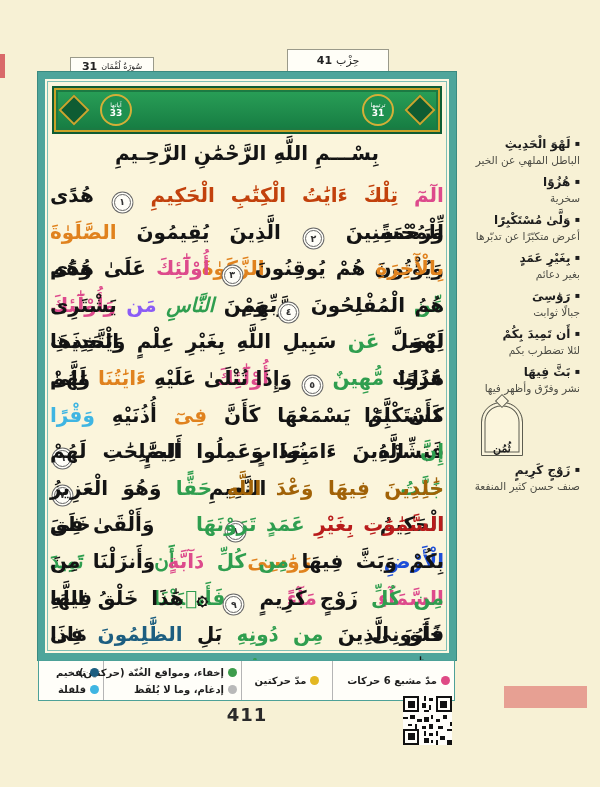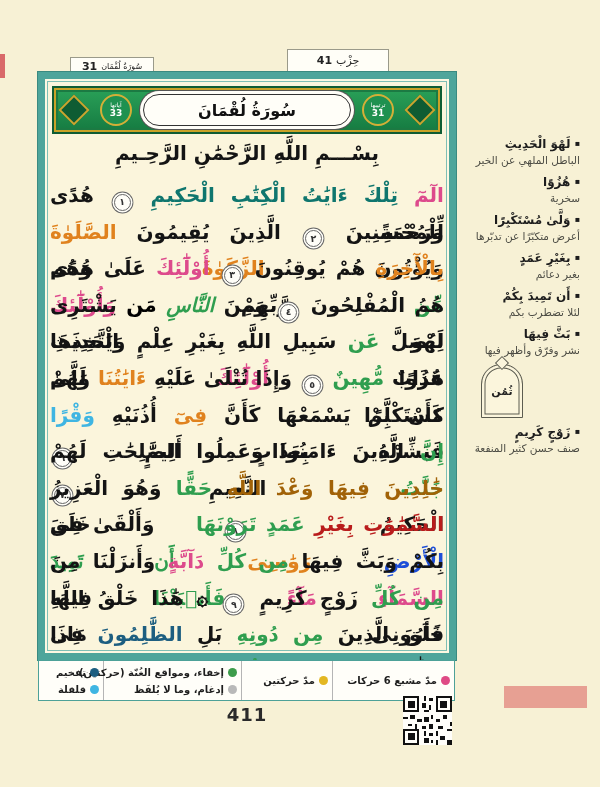--- a/index.html
+++ b/index.html
@@ -57,35 +57,35 @@
   
   .tafseer { position:absolute; left:456px; top:134px; width:140px; height:548px;
              direction:rtl; text-align:right; padding:2px 16px 0 4px; overflow:hidden; }
   .note { margin-bottom:7px; }
   .note-term { font-size:12px; font-weight:bold; color:#1d1d1d; line-height:16px; }
   .note-term .bullet { font-size:8px; vertical-align:2px; }
   .note-def { font-size:10.5px; color:#4c4c44; line-height:14px; margin-top:1px; }
   .thumn { width:42px; height:54px; margin:5px 57px 6px auto; position:relative;
            border:1.5px solid #5c5c50; border-radius:20px 20px 0 0;
            box-shadow: inset 0 0 0 2.5px #fbf5dc, inset 0 0 0 3.5px #5c5c50;
-           display:flex; align-items:center; justify-content:center;
-           font-size:11px; font-weight:bold; color:#222; background:#fbf5dc; }
+           display:flex; align-items:flex-end; justify-content:center;
+           font-size:11px; font-weight:bold; color:#222; background:#fbf5dc;font-family:Liberation Serif, serif; }
   .thumn::before { content:""; position:absolute; top:-7px; left:50%; width:8px; height:8px;
                    transform:translateX(-50%) rotate(45deg); border:1.5px solid #5c5c50; background:#fbf5dc; }
   .salmon-block { position:absolute; left:504px; top:686px; width:83px; height:22px; background:#e7a093; }
 
   
   .legend { position:absolute; left:38px; top:660px; width:417px; height:41px;
             background:#fffef9; border:1px solid #4da198; display:flex; direction:rtl; }
   .legend-cell { display:flex; flex-direction:column; justify-content:center; padding:1px 4px; }
   .legend-cell:not(:last-child) { border-left:1px solid #b5b5b5; }
   .legend-row { display:flex; align-items:center; gap:4px; direction:rtl;
                 font-size:10px; font-weight:bold; color:#1e1e1e; line-height:17px; white-space:nowrap; }
   .dot { width:9px; height:9px; border-radius:50%; flex:none; }
-  .cell-madd { width:122px; } .cell-madd2 { width:91px; align-items:flex-start; }
+  .cell-madd { width:122px; } .cell-madd2 { width:91px; align-items:center; }
   .cell-ghunnah { width:138px; } .cell-taf { width:64px; }
 
   .page-number { position:absolute; left:38px; top:704px; width:418px; text-align:center;
                  font-size:18px; font-weight:bold; color:#2a2a2a; letter-spacing:1px; }
   .qr { position:absolute; left:403px; top:696px; width:49px; height:49px; }
 </style>
 </head>
 <body>
 
 <div class="edge-mark"></div>
@@ -100,32 +100,31 @@
 </div>
 
 <div class="frame">
   <div class="title-band">
     <div class="ornament left"></div>
     <div class="ornament right"></div>
     <div class="band-circle circle-order">
       <span class="c-label">ترتيبها</span>
       <span class="c-num">31</span>
     </div>
-    <div class="cartouche">سُورَةُ لُقْمَانَ</div>
     <div class="band-circle circle-ayat">
       <span class="c-label">آياتها</span>
       <span class="c-num">33</span>
     </div>
   </div>
   <div class="basmala">بِسْـــمِ اللَّهِ الرَّحْمَٰنِ الرَّحِـيمِ</div>
   <div id="quran-lines">
-      <div class="quran-line"><span style="color: rgb(221, 74, 140);">الٓمٓ</span> <span style="color: #0f766e;">تِلْكَ ءَايَٰتُ الْكِتَٰبِ الْحَكِيمِ</span> <span class="ayah">١</span> <span style="color: rgb(20, 20, 20);">هُدًى وَرَحْمَةً</span> </div>
+      <div class="quran-line"><span style="color: rgb(221, 74, 140);">الٓمٓ</span> <span style="color: #c2410c;">تِلْكَ ءَايَٰتُ الْكِتَٰبِ الْحَكِيمِ</span> <span class="ayah">١</span> <span style="color: rgb(20, 20, 20);">هُدًى وَرَحْمَةً</span> </div>
       <div class="quran-line"><span style="color: rgb(20, 20, 20);">لِّلْمُحْسِنِينَ</span> <span class="ayah">٢</span> <span style="color: rgb(20, 20, 20);">الَّذِينَ يُقِيمُونَ</span> <span style="color: rgb(224, 130, 30);">الصَّلَوٰةَ</span> <span style="color: rgb(20, 20, 20);">وَيُؤْتُونَ</span> <span style="color: rgb(224, 130, 30);">الزَّكَوٰةَ</span> <span style="color: rgb(20, 20, 20);">وَهُم</span> </div>
       <div class="quran-line"><span style="color: rgb(224, 130, 30);">بِالْأٓخِرَةِ</span> <span style="color: rgb(20, 20, 20);">هُمْ يُوقِنُونَ</span> <span class="ayah">٣</span> <span style="color: rgb(221, 74, 140);">أُوْلَٰٓئِكَ</span> <span style="color: rgb(20, 20, 20);">عَلَىٰ هُدًى</span> <span style="color: rgb(47, 158, 79);">مِّن</span> <span style="color: rgb(20, 20, 20);">رَّبِّهِمْ</span> <span style="color: rgb(221, 74, 140);">وَأُوْلَٰٓئِكَ</span> </div>
-      <div class="quran-line"><span style="color: rgb(20, 20, 20);">هُمُ الْمُفْلِحُونَ</span> <span class="ayah">٤</span> <span style="color: rgb(20, 20, 20);">وَمِنَ</span> <span style="color: rgb(47, 158, 79); font-style: italic;">النَّاسِ</span> <span style="color: #000000;">مَن</span> <span style="color: rgb(20, 20, 20);">يَشْتَرِى لَهْوَ الْحَدِيثِ</span> </div>
+      <div class="quran-line"><span style="color: rgb(20, 20, 20);">هُمُ الْمُفْلِحُونَ</span> <span class="ayah">٤</span> <span style="color: rgb(20, 20, 20);">وَمِنَ</span> <span style="color: rgb(47, 158, 79); font-style: italic;">النَّاسِ</span> <span style="color: #8b5cf6;">مَن</span> <span style="color: rgb(20, 20, 20);">يَشْتَرِى لَهْوَ الْحَدِيثِ</span> </div>
       <div class="quran-line"><span style="color: rgb(20, 20, 20);">لِيُضِلَّ</span> <span style="color: rgb(47, 158, 79);">عَن</span> <span style="color: rgb(20, 20, 20);">سَبِيلِ اللَّهِ بِغَيْرِ عِلْمٍ وَيَتَّخِذَهَا هُزُوًا</span> <span style="color: rgb(221, 74, 140);">أُوْلَٰٓئِكَ</span> <span style="color: rgb(20, 20, 20);">لَهُمْ</span> </div>
       <div class="quran-line"><span style="color: rgb(20, 20, 20);">عَذَابٌ</span> <span style="color: rgb(47, 158, 79);">مُّهِينٌ</span> <span class="ayah">٥</span> <span style="color: rgb(20, 20, 20);">وَإِذَا تُتْلَىٰ عَلَيْهِ</span> <span style="color: rgb(224, 130, 30);">ءَايَٰتُنَا</span> <span style="color: rgb(20, 20, 20);">وَلَّىٰ مُسْتَكْبِرًا</span> </div>
       <div class="quran-line"><span style="color: rgb(20, 20, 20);">كَأَن لَّمْ يَسْمَعْهَا كَأَنَّ</span> <span style="color: rgb(224, 130, 30);">فِىٓ</span> <span style="color: rgb(20, 20, 20);">أُذُنَيْهِ</span> <span style="color: rgb(63, 181, 226);">وَقْرًا</span> <span style="color: rgb(20, 20, 20);">فَبَشِّرْهُ بِعَذَابٍ أَلِيمٍ</span> <span class="ayah">٦</span> </div>
       <div class="quran-line"><span style="color: rgb(47, 158, 79);">إِنَّ</span> <span style="color: rgb(20, 20, 20);">الَّذِينَ ءَامَنُوا وَعَمِلُوا الصَّٰلِحَٰتِ لَهُمْ</span> <span style="color: rgb(47, 158, 79); margin-top: 20px;">جَنَّٰتُ</span> <span style="color: rgb(20, 20, 20);">النَّعِيمِ</span> <span class="ayah">٧</span> </div>
       <div class="quran-line"><span style="color: #a16207;">خَٰلِدِينَ فِيهَا وَعْدَ اللَّهِ</span> <span style="color: rgb(47, 158, 79);">حَقًّا</span> <span style="color: rgb(20, 20, 20);">وَهُوَ الْعَزِيزُ الْحَكِيمُ</span> <span class="ayah">٨</span> <span style="color: rgb(20, 20, 20);">خَلَقَ</span> </div>
       <div class="quran-line"><span style="color: #b91c1c;">السَّمَٰوَٰتِ بِغَيْرِ</span> <span style="color: rgb(47, 158, 79); margin-left: 32px;">عَمَدٍ تَرَوْنَهَا</span> <span style="color: rgb(20, 20, 20);">وَأَلْقَىٰ فِى</span> <span style="color: #1d4ed8;">الْأَرْضِ</span> <span style="color: rgb(224, 130, 30);">رَوَٰسِىَ</span> <span style="color: rgb(47, 158, 79); font-family: Liberation Serif, serif;">أَن تَمِيدَ</span> </div>
       <div class="quran-line"><span style="color: rgb(20, 20, 20);">بِكُمْ وَبَثَّ فِيهَا</span> <span style="color: rgb(47, 158, 79);">مِن كُلِّ</span> <span style="color: rgb(221, 74, 140);">دَآبَّةٍ</span> <span style="color: rgb(20, 20, 20);">وَأَنزَلْنَا مِنَ</span> <span style="color: rgb(221, 74, 140);">السَّمَآءِ مَآءً</span> <span style="color: rgb(47, 158, 79);">فَأَنۢبَتْنَا</span> <span style="color: rgb(20, 20, 20);">فِيهَا</span> </div>
       <div class="quran-line"><span style="color: rgb(47, 158, 79);">مِن كُلِّ</span> <span style="color: rgb(20, 20, 20);">زَوْجٍ كَرِيمٍ</span> <span class="ayah">٩</span> <span style="color: rgb(20, 20, 20);">۞ هَٰذَا خَلْقُ اللَّهِ فَأَرُونِى مَاذَا</span> </div>
       <div class="quran-line"><span style="color: rgb(20, 20, 20);">خَلَقَ الَّذِينَ</span> <span style="color: rgb(47, 158, 79);">مِن دُونِهِ</span> <span style="color: rgb(20, 20, 20);">بَلِ</span> <span style="color: rgb(29, 94, 128);">الظَّٰلِمُونَ</span> <span style="color: rgb(20, 20, 20);">فِى ضَلَٰلٍ</span> <span style="color: rgb(47, 158, 79);">مُّبِينٍ</span> <span class="ayah">١٠</span> </div>
     </div>
@@ -140,20 +139,24 @@
       <div class="note-term"><span class="bullet">▪</span> هُزُوًا</div>
       <div class="note-def">سخرية</div>
     </div>
     <div class="note">
       <div class="note-term"><span class="bullet">▪</span> وَلَّىٰ مُسْتَكْبِرًا</div>
       <div class="note-def">أعرض متكبّرًا عن تدبّرها</div>
     </div>
     <div class="note">
       <div class="note-term"><span class="bullet">▪</span> بِغَيْرِ عَمَدٍ</div>
       <div class="note-def">بغير دعائم</div>
+    </div>
+    <div class="note">
+      <div class="note-term"><span class="bullet">▪</span> رَوَٰسِىَ</div>
+      <div class="note-def">جبالًا ثوابت</div>
     </div>
     <div class="note">
       <div class="note-term"><span class="bullet">▪</span> أَن تَمِيدَ بِكُمْ</div>
       <div class="note-def">لئلا تضطرب بكم</div>
     </div>
     <div class="note">
       <div class="note-term"><span class="bullet">▪</span> بَثَّ فِيهَا</div>
       <div class="note-def">نشر وفرّق وأظهر فيها</div>
     </div>
     <div class="thumn">

